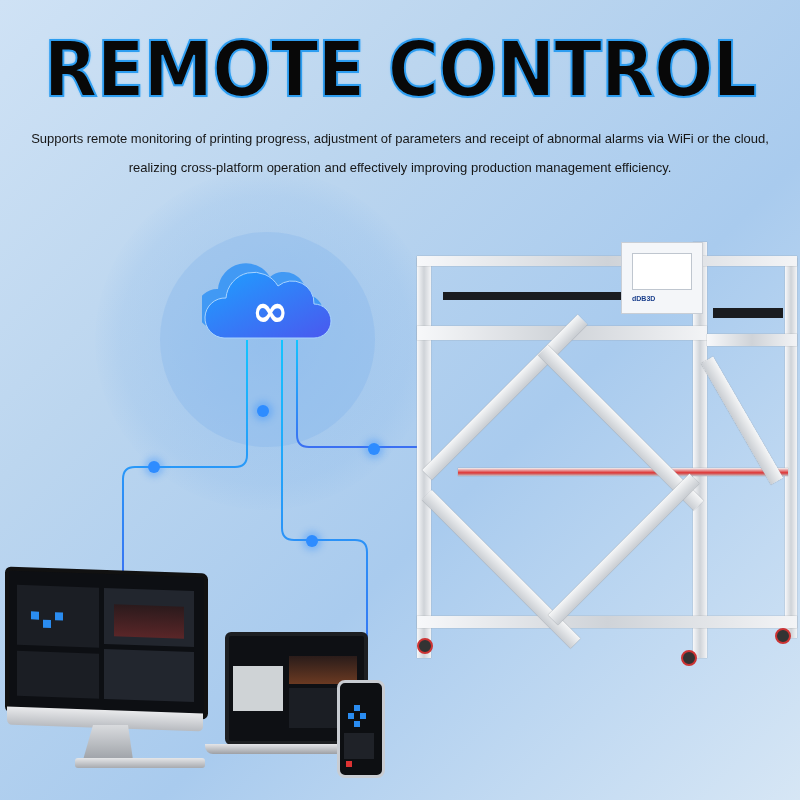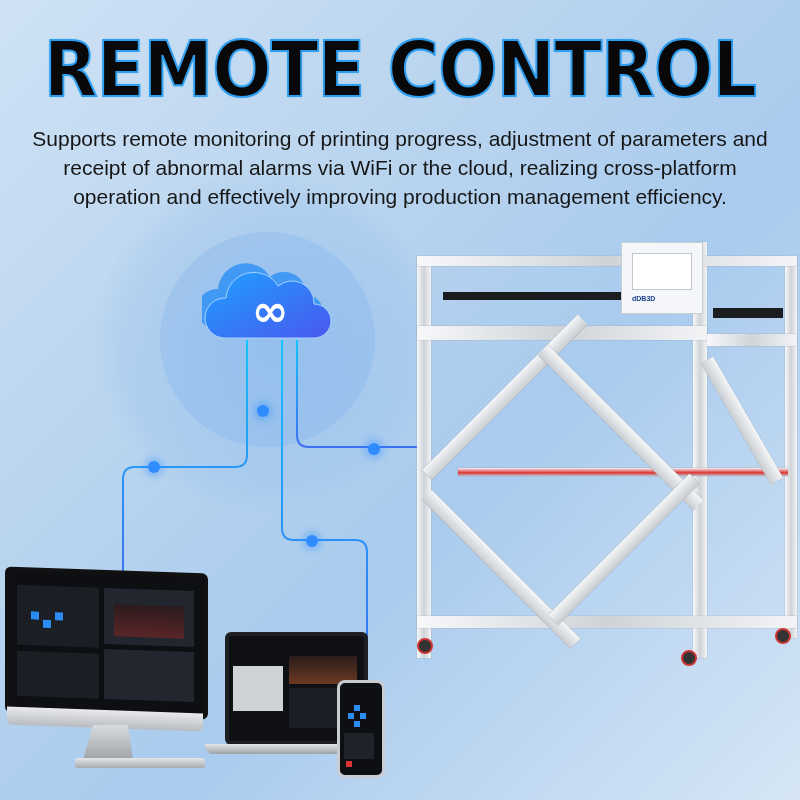--- a/index.html
+++ b/index.html
@@ -4,21 +4,21 @@
 <style>
   html,body{margin:0;padding:0;}
   body{width:800px;height:800px;overflow:hidden;position:relative;font-family:"Liberation Sans",sans-serif;
     background:linear-gradient(135deg,#cfe2f5 0%,#bcd6ef 30%,#a9cbee 60%,#d6e6f5 100%);}
   .halo{position:absolute;border-radius:50%;}
   .h1{left:95px;top:170px;width:340px;height:340px;background:radial-gradient(circle,rgba(120,175,235,.35) 0%,rgba(120,175,235,.15) 60%,rgba(120,175,235,0) 72%);}
   .h2{left:160px;top:232px;width:215px;height:215px;background:rgba(110,170,235,.22);}
   .title{position:absolute;left:0;top:20px;width:800px;text-align:center;font-family:"DejaVu Sans",sans-serif;font-weight:bold;
     font-size:76px;letter-spacing:-1px;color:#080808;-webkit-text-stroke:2px #2d9df0;transform:scaleX(0.92);line-height:100px;
     text-shadow:0 0 3px #5ab8ff;}
-  .desc{position:absolute;left:20px;top:124px;width:760px;text-align:center;font-size:21px;line-height:29px;color:#161616;}
+  .desc{position:absolute;left:20px;top:124px;width:760px;text-align:center;font-size:13px;line-height:29px;color:#161616;}
   .lines{position:absolute;left:0;top:0;}
   .cloud{position:absolute;left:202px;top:250px;width:130px;height:100px;}
   
   .monitor{position:absolute;left:5px;top:570px;width:198px;height:166px;}
   .mon-screen{position:absolute;left:0;top:0;width:195px;height:138px;background:#0d0f13;border:4px solid #111;border-radius:6px;transform:skewY(2deg);}
   .mon-chin{position:absolute;left:2px;top:140px;width:196px;height:18px;background:linear-gradient(#e9eaec,#b8bbc0);border-radius:0 0 5px 5px;transform:skewY(2deg);}
   .mon-stand{position:absolute;left:78px;top:155px;width:50px;height:35px;background:linear-gradient(#d9dbde,#9ea2a8);clip-path:polygon(20% 0,90% 0,100% 100%,0 100%);}
   .mon-base{position:absolute;left:70px;top:188px;width:130px;height:10px;background:linear-gradient(#e5e6e8,#a7aaaf);border-radius:3px;}
   .ui{position:absolute;background:#1b1e24;}
   .ui-b{position:absolute;background:#2a8cf0;}

